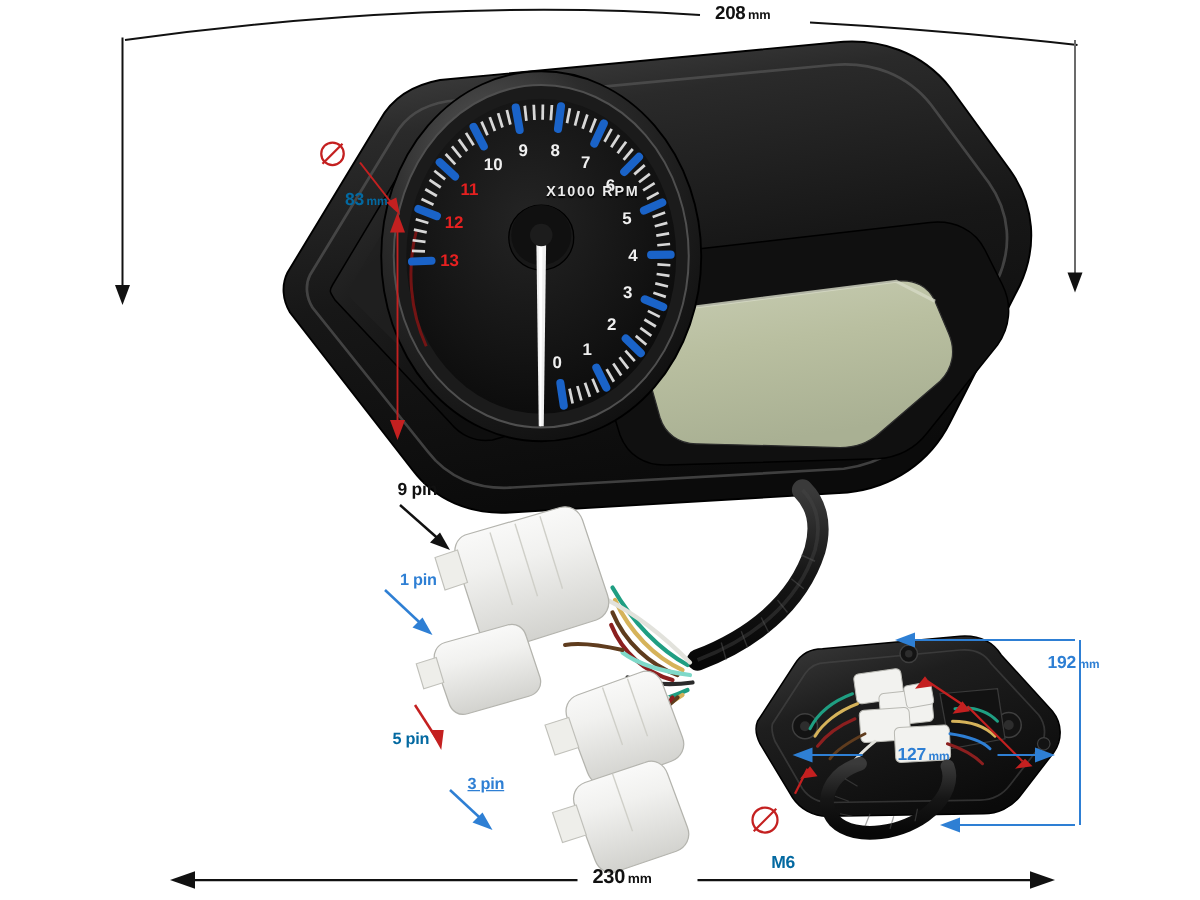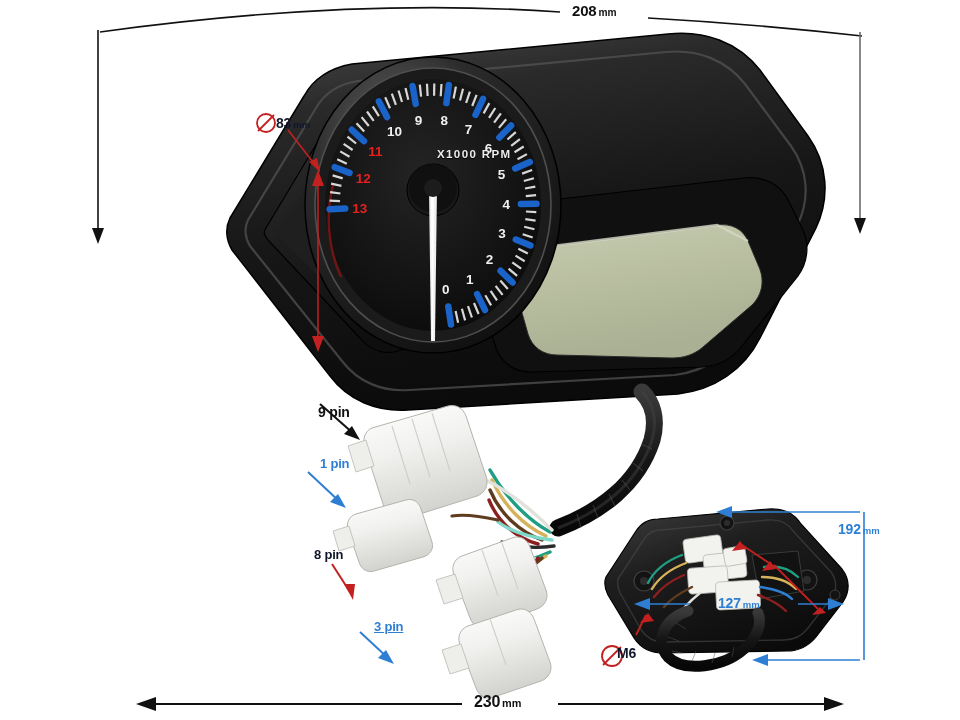--- a/index.html
+++ b/index.html
@@ -26,21 +26,21 @@
     letter-spacing: -0.2px;
   }
   .dim-label .unit {
     font-size: 0.68em;
     font-weight: bold;
     margin-left: 2px;
     letter-spacing: 0;
   }
   .c-black { color: #111111; text-align: center; }
   .c-blue  { color: #2e7fd4; margin-left: 16px; }
-  .c-red   { color: #0f172a; }
+  .c-red   { color: #0369a1; margin-top: 36px; }
 
   
   #cluster-body {
     left: 108px; top: 28px;
     width: 730px; height: 385px;
   }
 
   
   #tach {
     left: 305px; top: 55px;
@@ -419,38 +419,38 @@
       <g stroke="#cfcfc8" stroke-width="1.1" fill="none">
         <line x1="190" y1="231" x2="206" y2="277"></line>
       </g>
     </g>
   </svg>
 
   <svg class="abs" style="left:316px;top:398px;width:70px;height:50px;">
     <line x1="4" y1="6" x2="38" y2="36" stroke="#111" stroke-width="2"></line>
     <polygon points="44,42 28,36 36,28" fill="#111"></polygon>
   </svg>
-  <div class="dim-label c-black" style="left:318px;top:405px;font-size:14px;">
+  <div class="dim-label c-black" style="left:318px;top:384px;font-size:14px;">
     <span>9 pin</span>
   </div>
 
   <svg class="abs" style="left:304px;top:468px;width:70px;height:48px;">
     <line x1="4" y1="4" x2="36" y2="34" stroke="#2e7fd4" stroke-width="2"></line>
     <polygon points="42,40 26,34 34,26" fill="#2e7fd4"></polygon>
   </svg>
   <div class="dim-label c-blue" style="left:304px;top:457px;font-size:13px;">
     <span>1 pin</span>
   </div>
 
   <svg class="abs" style="left:326px;top:560px;width:50px;height:50px;">
     <line x1="6" y1="4" x2="24" y2="32" stroke="#c42020" stroke-width="2"></line>
     <polygon points="27,40 18,24 29,24" fill="#c42020"></polygon>
   </svg>
   <div class="dim-label c-red" style="left:314px;top:548px;font-size:13px;">
-    <span>8 pin</span>
+    <span>5 pin</span>
   </div>
 
   <svg class="abs" style="left:356px;top:628px;width:60px;height:48px;">
     <line x1="4" y1="4" x2="32" y2="30" stroke="#2e7fd4" stroke-width="2"></line>
     <polygon points="38,36 22,30 30,22" fill="#2e7fd4"></polygon>
   </svg>
   <div class="dim-label c-blue" style="left:358px;top:620px;font-size:13px;text-decoration:underline;">
     <span>3 pin</span>
   </div>
 

